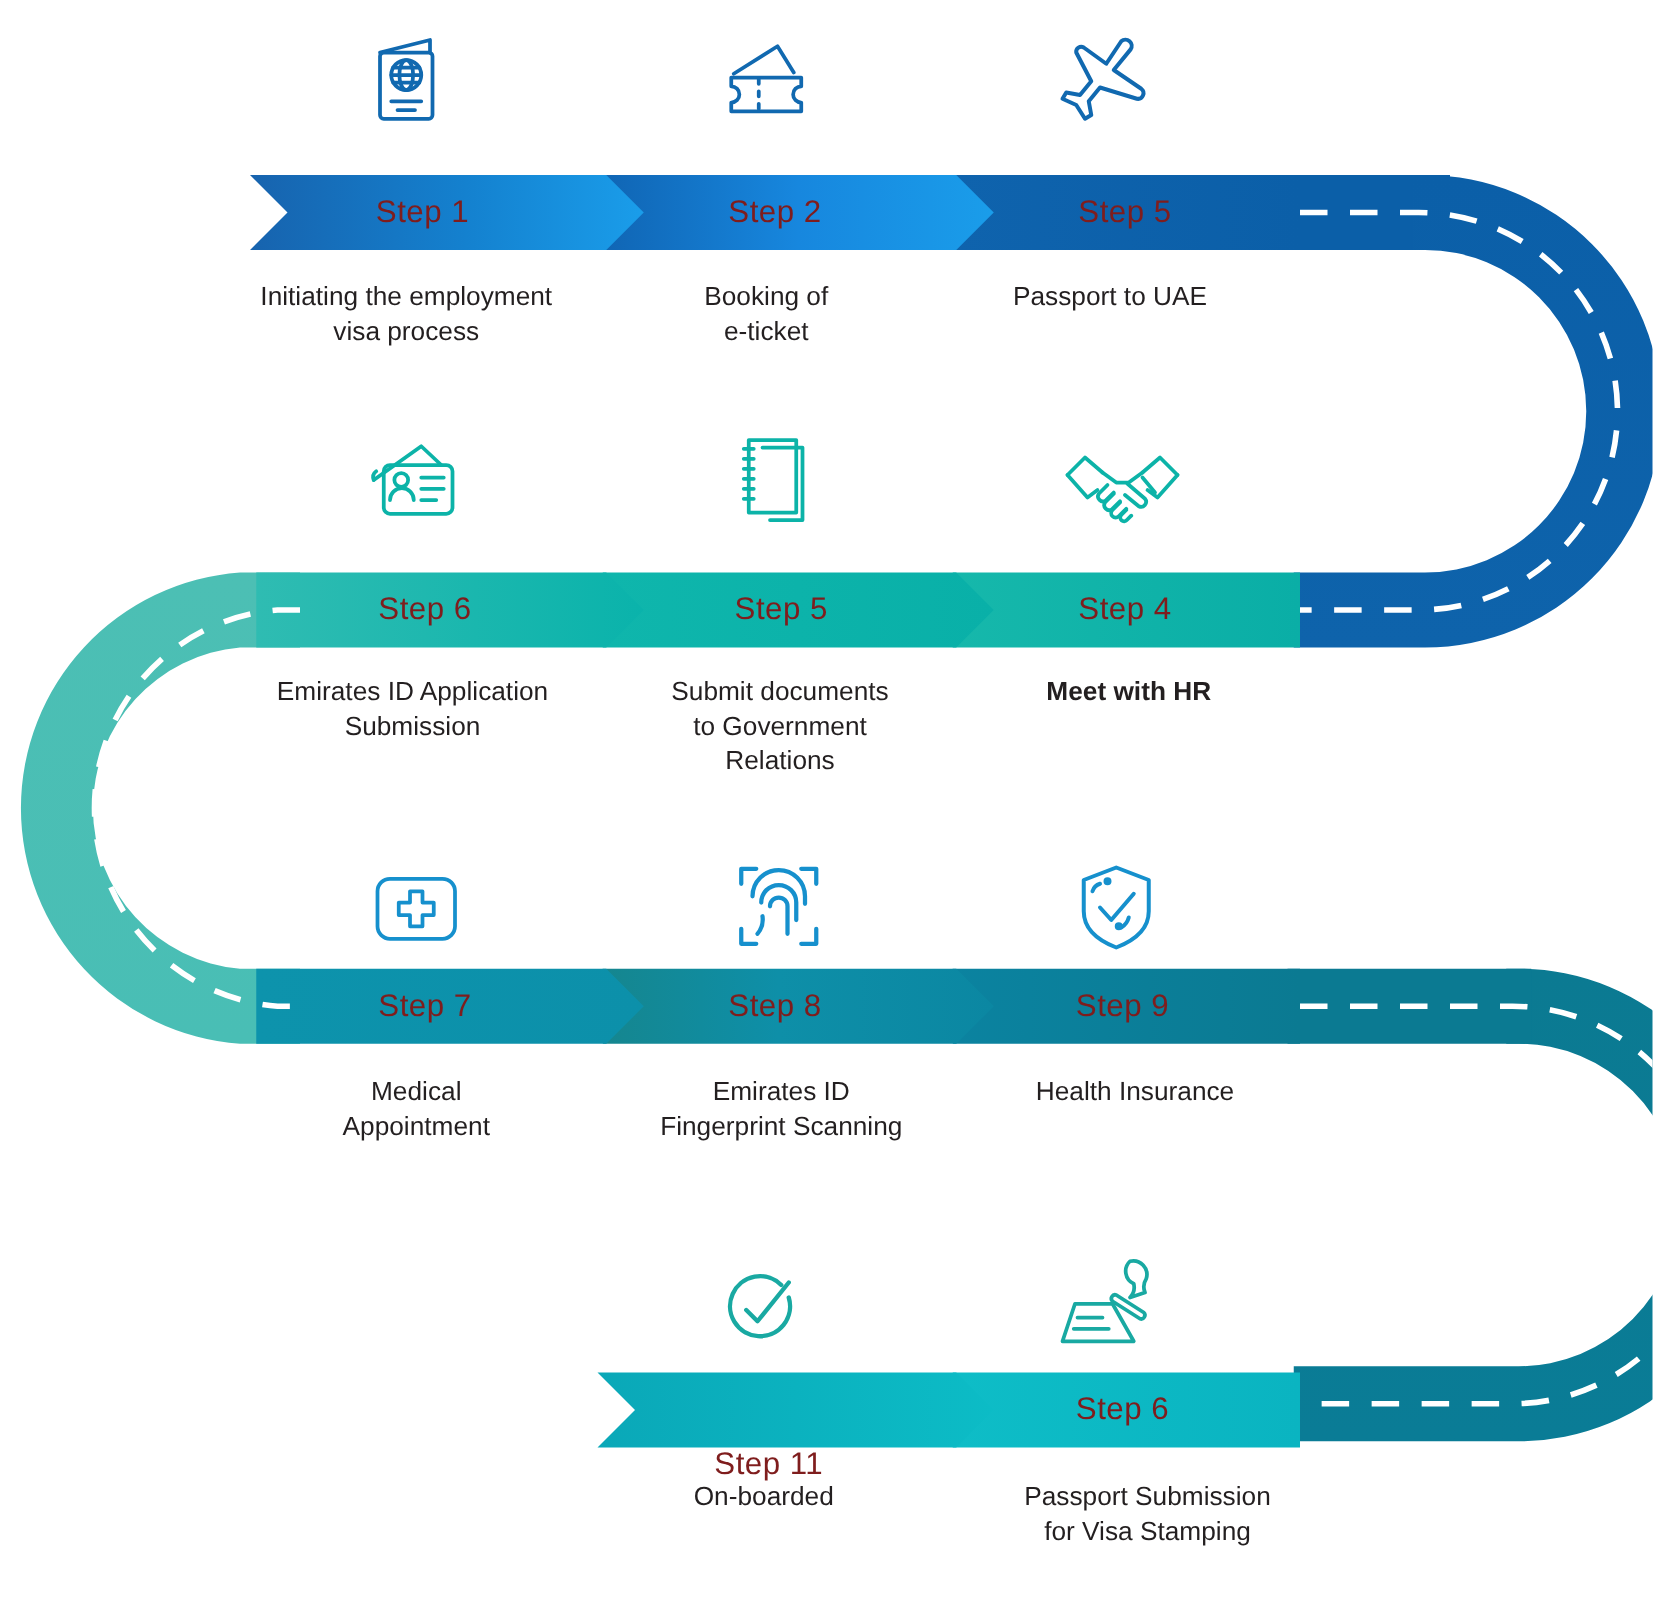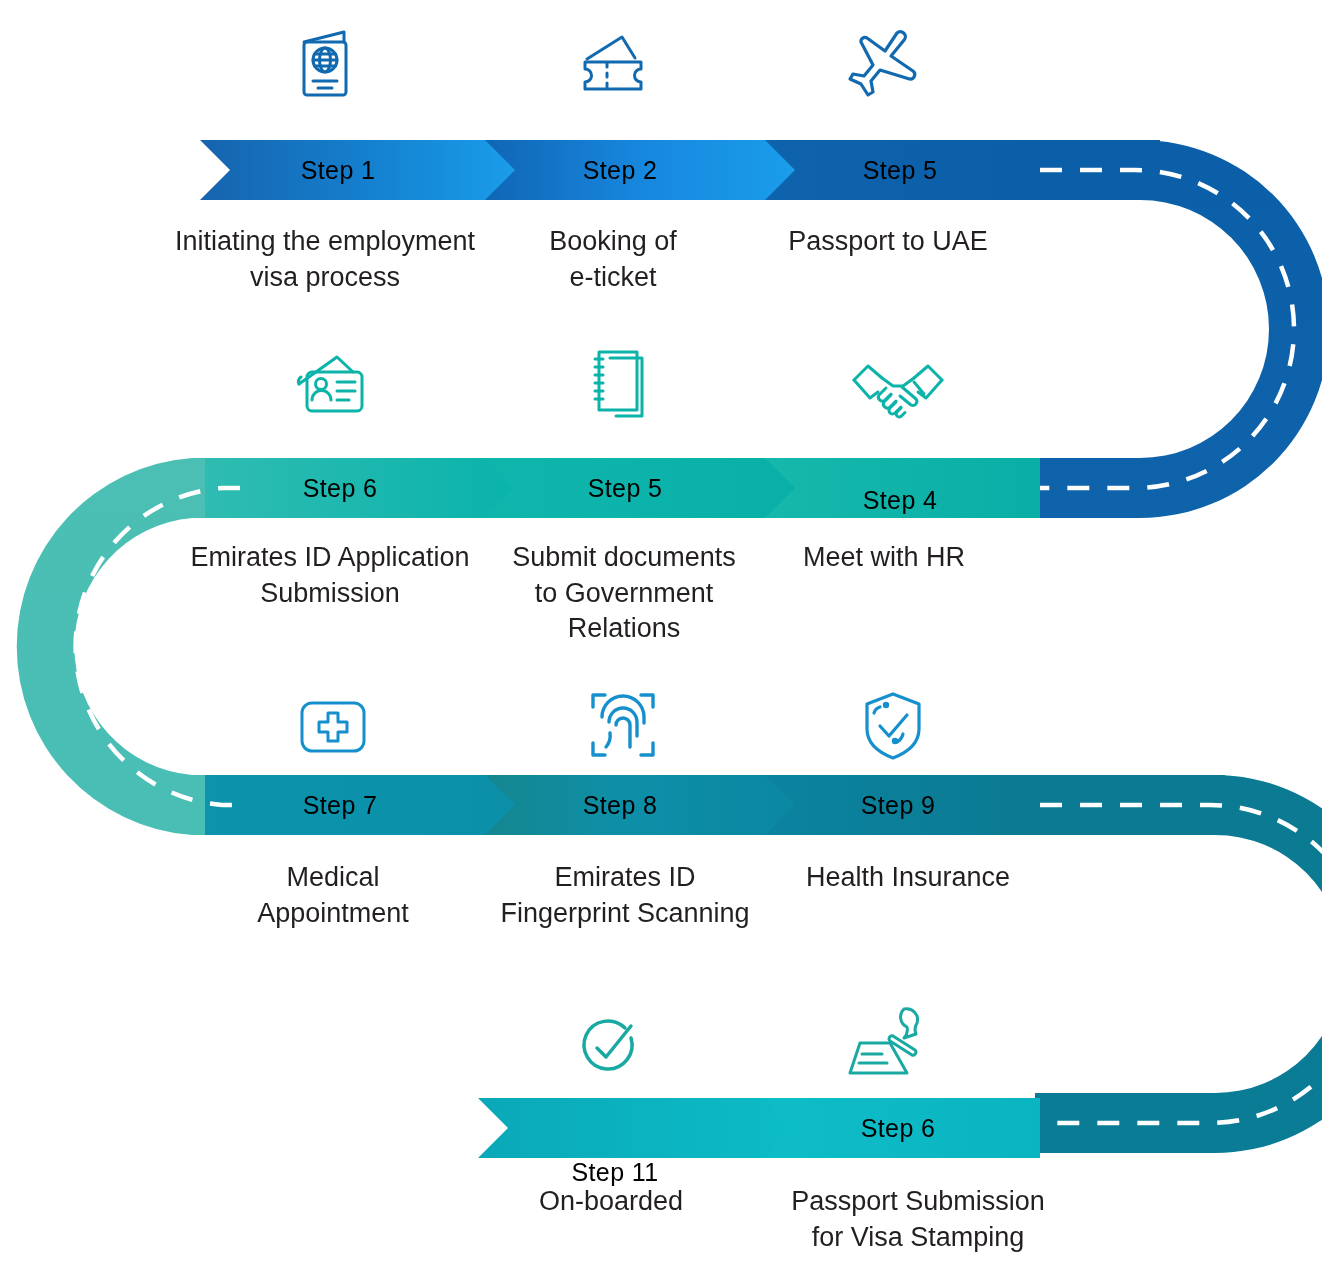--- a/index.html
+++ b/index.html
@@ -23,33 +23,33 @@
     height: 1287px;
   }
   #roadmap-svg {
     position: absolute;
     left: 0; top: 0;
     width: 1322px;
     height: 1287px;
   }
   .step-label {
     position: absolute;
-    color: #000000;
+    color: #7f1d1d;
     font-size: 25px;
     font-weight: 400;
     letter-spacing: 0.4px;
     text-align: center;
     white-space: nowrap;
     transform: translate(-50%, -50%);
     pointer-events: none;
   }
   .step-caption {
     position: absolute;
     color: #231f20;
-    font-size: 27px;
+    font-size: 21px;
     line-height: 1.32;
     text-align: center;
     transform: translateX(-50%);
     white-space: pre-line;
   }
 </style>
 </head>
 <body>
 
 <div id="stage">
@@ -321,22 +321,22 @@
 
   <div id="labels">
       <div class="step-label" style="left: 338px; top: 170px;">Step 1</div>
       <div class="step-caption" style="left: 325px; top: 224px;">Initiating the employment
 visa process</div>
       <div class="step-label" style="left: 620px; top: 170px;">Step 2</div>
       <div class="step-caption" style="left: 613px; top: 224px;">Booking of
 e-ticket</div>
       <div class="step-label" style="left: 900px; top: 170px;">Step 5</div>
       <div class="step-caption" style="left: 888px; top: 224px;">Passport to UAE</div>
-      <div class="step-label" style="left: 900px; top: 488px; margin-top: 12px;">Step 4</div>
-      <div class="step-caption" style="left: 884px; top: 540px;">Meet with HR</div>
+      <div class="step-label" style="left: 900px; top: 488px;">Step 4</div>
+      <div class="step-caption" style="left: 903px; top: 540px; font-weight: bold;">Meet with HR</div>
       <div class="step-label" style="left: 625px; top: 488px;">Step 5</div>
       <div class="step-caption" style="left: 624px; top: 540px;">Submit documents
 to Government
 Relations</div>
       <div class="step-label" style="left: 340px; top: 488px;">Step 6</div>
       <div class="step-caption" style="left: 330px; top: 540px;">Emirates ID Application
 Submission</div>
       <div class="step-label" style="left: 340px; top: 805px;">Step 7</div>
       <div class="step-caption" style="left: 333px; top: 860px;">Medical
 Appointment</div>

